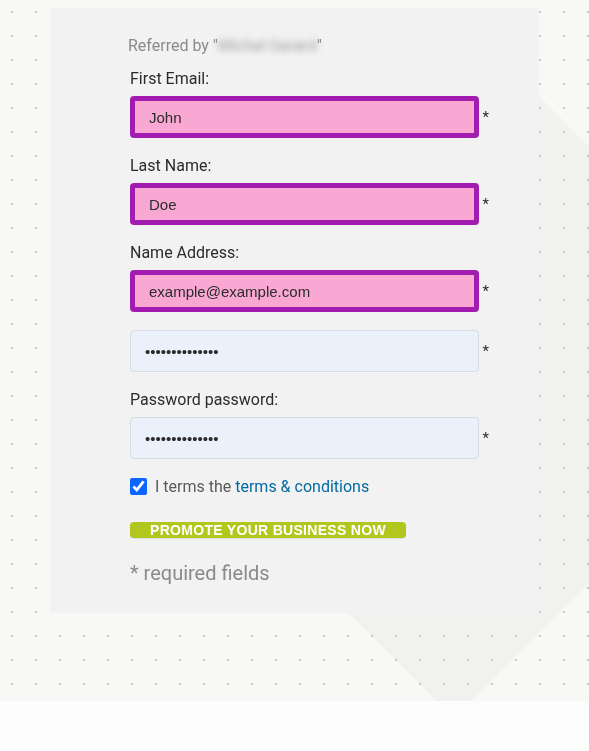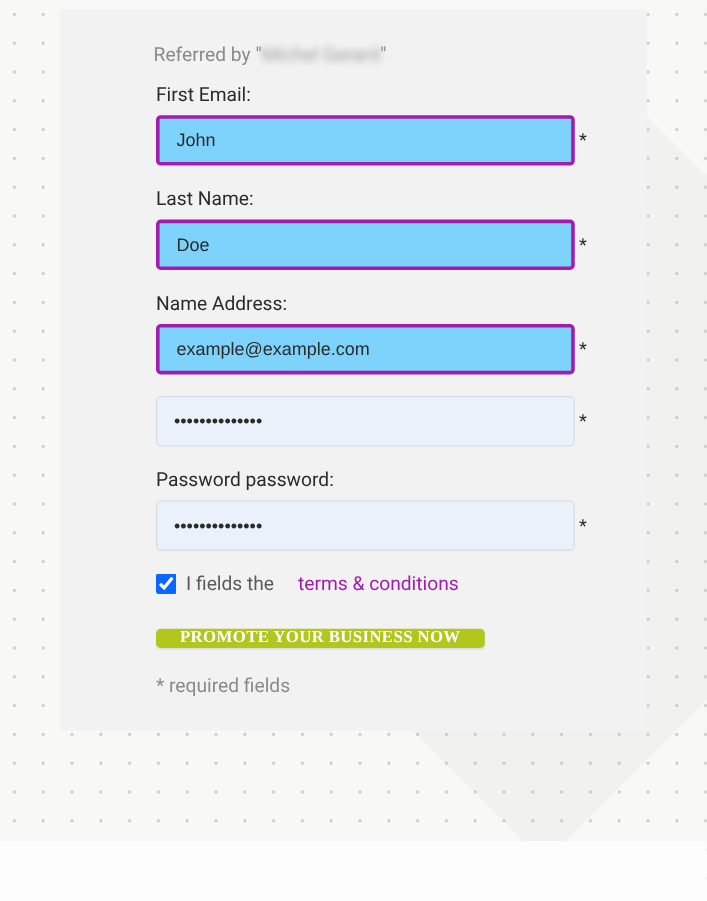--- a/index.html
+++ b/index.html
@@ -59,26 +59,26 @@
       font-size: 16px;
       margin-bottom: 8px;
     }
     .input-row {
       display: flex;
       align-items: center;
     }
     .text-input {
       flex: 1;
       height: 42px;
-      border: 3px solid #a21caf;
+      border: 5px solid #a21caf;
       border-radius: 4px;
       padding: 0 14px;
       font-size: 15px;
       color: #2b2b2b;
-      background: #7dd3fc;
+      background: #f9a8d4;
       outline: none;
     }
     .text-input.pw {
       background: #eaf1fb;
       border: 1px solid #d6dce6;
     }
     .asterisk {
       margin-left: 4px;
       color: #2b2b2b;
       font-size: 15px;
@@ -92,44 +92,42 @@
       font-size: 16px;
       color: #5a5a5a;
     }
     .checkbox-row input[type="checkbox"] {
       width: 17px;
       height: 17px;
       accent-color: #0a66ff;
       cursor: pointer;
     }
     .checkbox-row a {
-      color: #a21caf;
+      color: #0369a1;
       text-decoration: none;
       cursor: pointer;
-      margin-left: 16px;
     }
     .submit-btn {
       display: inline-block;
       background: #b2c71e;
       color: #ffffff;
       border: none;
       border-radius: 4px;
       padding: 0 20px;
       font-size: 14px;
       font-weight: 600;
       letter-spacing: 0.3px;
       cursor: pointer;
       text-transform: uppercase;
       box-shadow: 0 1px 1px rgba(0,0,0,0.08);
-      font-family: Liberation Serif, serif;
     }
     .required-note {
       margin-top: 22px;
       color: #8a8a8a;
-      font-size: 16px;
+      font-size: 20px;
     }
     .bottom-space {
       position: absolute;
       bottom: 0;
       left: 0;
       right: 0;
       height: 50px;
       background: #fdfdfd;
     }
   </style>
@@ -180,21 +178,21 @@
     <label class="field-label">Password password:</label>
     <div class="input-row">
       <input type="password" class="text-input pw" value="••••••••••••••" style="">
       <span class="asterisk">*</span>
     </div>
   </div>
 
   <div class="checkbox-row">
     <input type="checkbox" checked="" style="">
     <span>
-      <span>I fields the </span><a>terms &amp; conditions</a>
+      <span>I terms the </span><a>terms &amp; conditions</a>
     </span>
   </div>
 
   <button class="submit-btn">PROMOTE YOUR BUSINESS NOW</button>
 
   <div class="required-note">* required fields</div>
 
 </div>
 
 <div class="bottom-space"></div>

